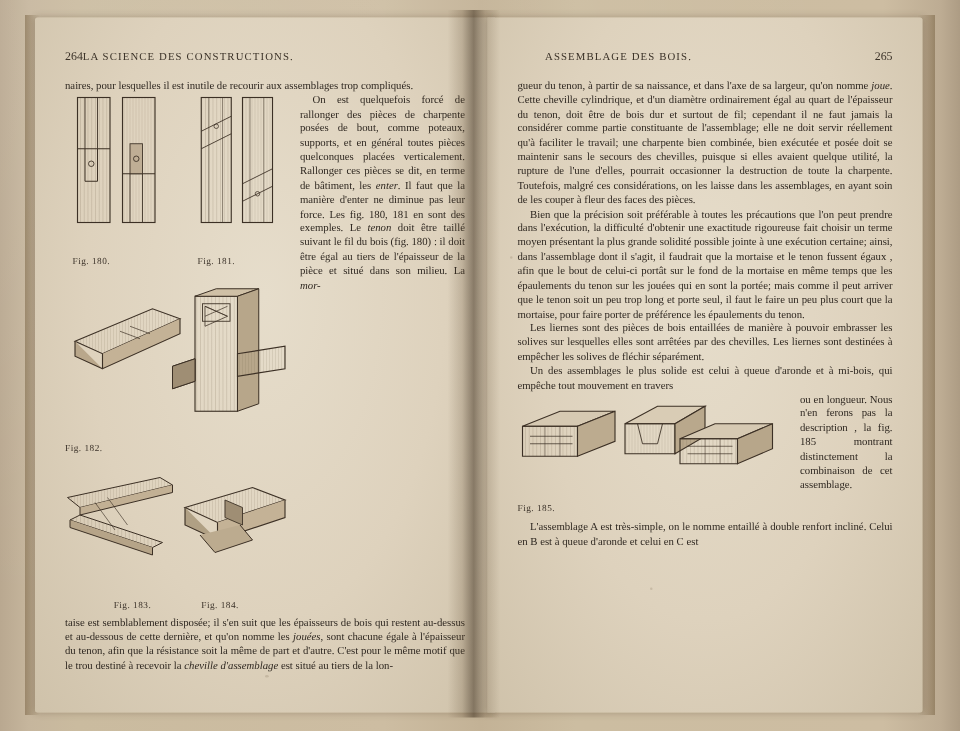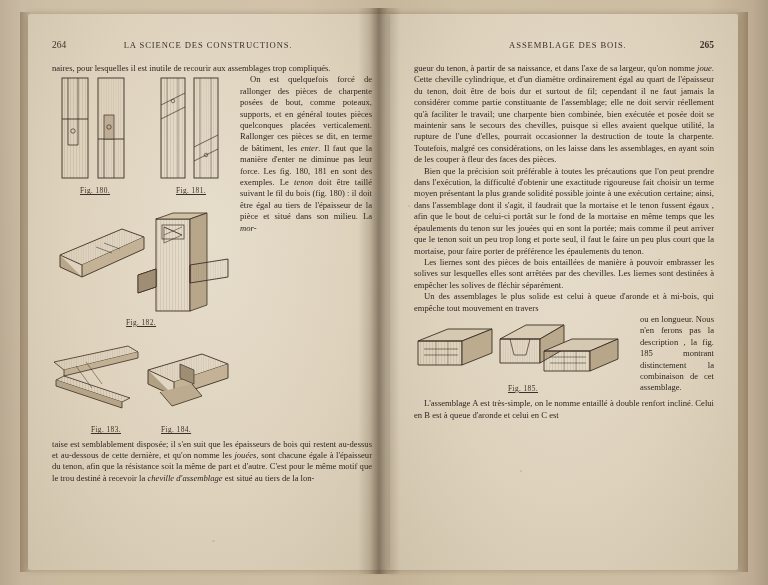--- a/index.html
+++ b/index.html
@@ -43,25 +43,25 @@
   .inner{position:absolute;inset:0;padding:26px 24px 20px 24px;}
 
   
   .runhead{
     display:flex;align-items:baseline;
     font-size:8.3px;letter-spacing:.7px;
     color:#3b3228;height:14px;
   }
   .runhead .folio{font-size:9.5px;letter-spacing:0;}
   .runhead .title{
-    flex:1;text-align:center;text-transform:uppercase;
+    flex:1;text-transform:uppercase;
     font-variant:small-caps;font-size:8.6px;letter-spacing:.9px;
   }
   .runhead .spacer{width:22px;}
-  .runhead.right .folio{order:3;text-align:left;font-weight:bold;}
+  .runhead.right .folio{order:3;text-align:left;}
   .runhead.right .title{order:2;}
   .runhead.right .spacer{order:1;}
 
   .body{margin-top:9px;color:#2e2720;font-size:8.6px;line-height:11.4px;
         text-align:justify;}
   .body p{margin:0 0 0 0;text-indent:10px;}
   .body p.noind{text-indent:0;}
   .body i{font-style:italic;}
 
   
@@ -69,22 +69,22 @@
   .figcol{
     float:left;width:178px;margin:1px 10px 2px 0;
   }
   .figcol2{
     float:left;width:218px;margin:1px 8px 2px 0;
   }
   .narrow{font-size:8.6px;line-height:11.4px;text-align:justify;font-family:Liberation Serif, serif;}
 
   figure{margin:0;padding:0;}
   figcaption{
-    text-align:center;font-size:7.4px;letter-spacing:.4px;
-    color:#3a3128;margin-top:2px;text-decoration:underline;
+    text-align:left;font-size:7.4px;letter-spacing:.4px;
+    color:#3a3128;margin-top:20px;
   }
   .figrow{display:flex;justify-content:center;align-items:flex-end;gap:26px;}
 
   svg{display:block;}
 
   
   .speck{position:absolute;border-radius:50%;background:rgba(90,70,45,.17);}
 </style>
 </head>
 <body>

